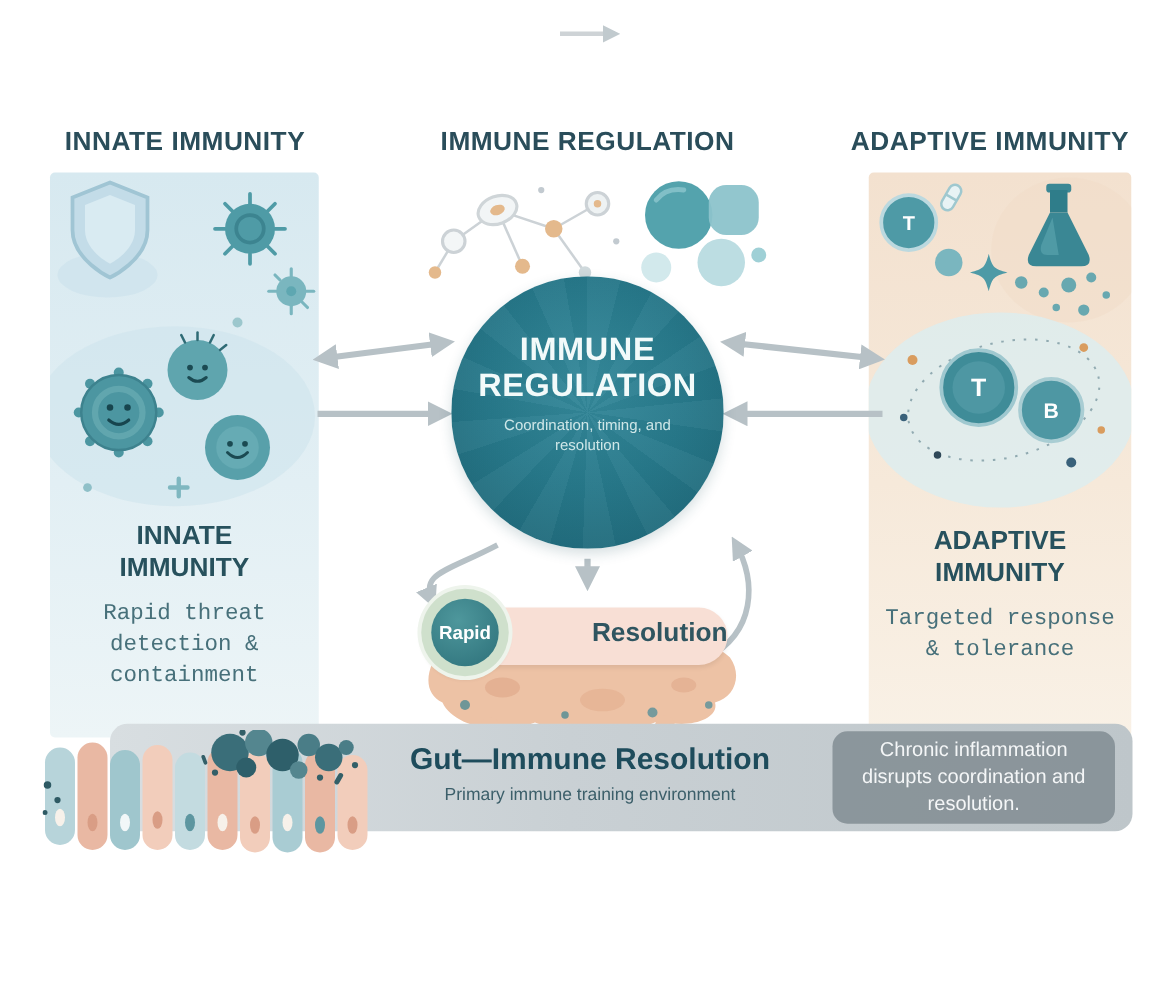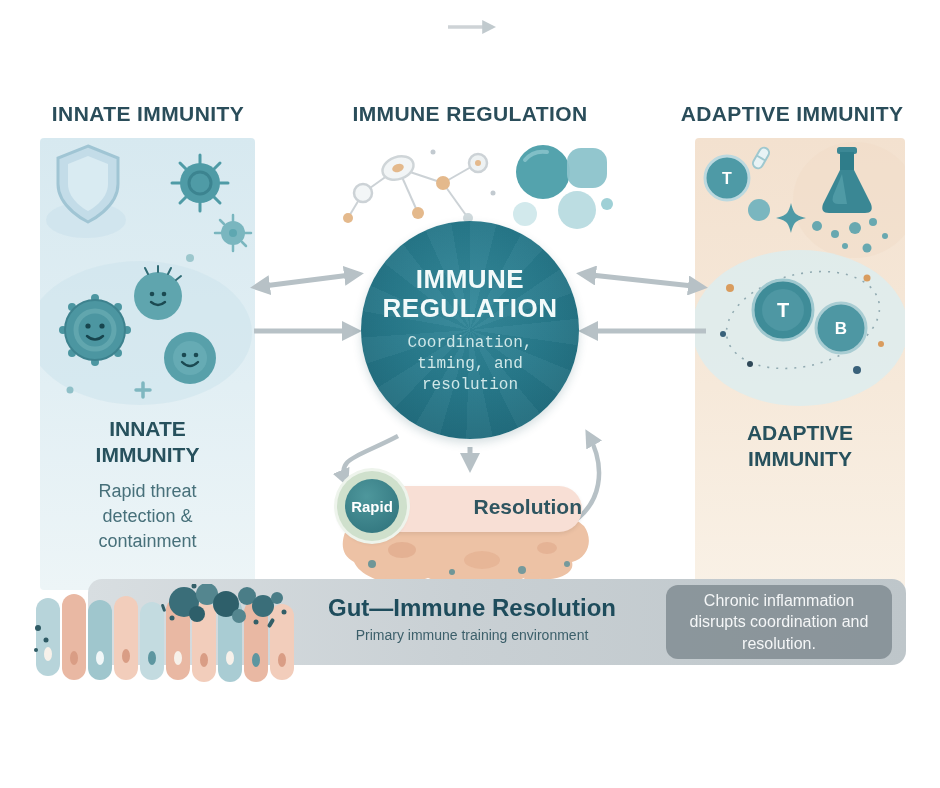--- a/index.html
+++ b/index.html
@@ -14,34 +14,34 @@
 
   .panel { position:absolute; top:138px; height:452px; border-radius:4px; }
   .panel-left { left:40px; width:215px; background:linear-gradient(180deg,#d7e9f0 0%,#e2eff4 55%,#edf5f7 100%); }
   .panel-right { left:695px; width:210px; background:linear-gradient(180deg,#f3e1cf 0%,#f6e9da 55%,#f9f1e6 100%); }
   .panel svg { position:absolute; top:0; left:0; }
 
   .panel-text { position:absolute; left:0; width:100%; text-align:center; }
   .panel-left .panel-text { top:278px; }
   .panel-right .panel-text { top:282px; }
   .panel-title { font-size:21px; font-weight:bold; color:#27515d; line-height:1.25; width:160px; margin:0 auto; }
-  .panel-desc { margin:10px auto 0; font-size:18px; color:#47707a; line-height:1.4; }
+  .panel-desc { margin:10px auto 0; font-size:18px; color:#47707a; line-height:1.4;font-family:Liberation Mono, monospace; }
   .panel-left .panel-desc { width:165px; }
   .panel-right .panel-desc { width:185px; }
 
   .decor-svg { position:absolute; pointer-events:none; }
   .arrows-svg { position:absolute; left:0; top:0; width:940px; height:788px; pointer-events:none; }
 
   .center-circle { position:absolute; left:361px; top:221px; width:218px; height:218px; border-radius:50%;
     background: repeating-conic-gradient(rgba(255,255,255,0.035) 0 14deg, rgba(0,0,0,0.02) 14deg 28deg),
                 radial-gradient(circle at 50% 40%, #35899a 0%, #27788a 48%, #1d6373 100%);
     box-shadow: 0 4px 10px rgba(30,80,90,.18);
     text-align:center; color:#fff; }
   .circle-title { margin:44px auto 0; width:185px; font-size:26px; font-weight:bold; line-height:1.12; letter-spacing:.5px; color:#f2fafa; }
-  .circle-sub { margin:10px auto 0; width:140px; font-size:16px; line-height:1.3; color:#cfe7e8;font-family:Liberation Mono, monospace; }
+  .circle-sub { margin:10px auto 0; width:140px; font-size:12px; line-height:1.3; color:#cfe7e8; }
 
   .pink-band { position:absolute; left:338px; top:486px; width:244px; height:46px; border-radius:23px;
     background:#f8dfd5; box-shadow:0 2px 4px rgba(0,0,0,.08); }
   .resolution-label { position:absolute; top:9px; left:58px; right:0; text-align:right;
     font-size:21px; font-weight:bold; color:#2f5560; }
   .treg-badge { position:absolute; left:337px; top:471px; width:70px; height:70px; border-radius:50%;
     background:#cfe0cc; box-shadow:0 0 0 3px #eef4ec, 0 2px 4px rgba(0,0,0,.12);
     display:flex; align-items:center; justify-content:center; }
   .treg-inner { width:54px; height:54px; border-radius:50%;
     background:radial-gradient(circle at 40% 32%, #4e979c 0%, #357a82 75%);
@@ -194,20 +194,21 @@
         <circle cx="35" cy="150" r="4" fill="#d99c5e"></circle>
           <circle cx="172" cy="140" r="3.5" fill="#d99c5e"></circle>
         <circle cx="55" cy="226" r="3" fill="#2f4858"></circle>
           <circle cx="162" cy="232" r="4" fill="#39617a"></circle>
         <circle cx="186" cy="206" r="3" fill="#d99c5e"></circle>
           <circle cx="28" cy="196" r="3" fill="#39617a"></circle>
       </g>
     </svg>
     <div class="panel-text">
       <div class="panel-title">ADAPTIVE IMMUNITY</div>
+      <div class="panel-desc">Targeted response &amp; tolerance</div>
     </div>
   </div>
 
   <svg class="decor-svg" style="left:338px; top:138px;" width="170" height="100" viewBox="0 0 170 100">
     <g stroke="#ccd2d6" stroke-width="2">
       <line x1="25" y1="55" x2="60" y2="30"></line>
         <line x1="60" y1="30" x2="105" y2="45"></line>
       <line x1="105" y1="45" x2="140" y2="25"></line>
         <line x1="60" y1="30" x2="80" y2="75"></line>
       <line x1="105" y1="45" x2="130" y2="80"></line>

